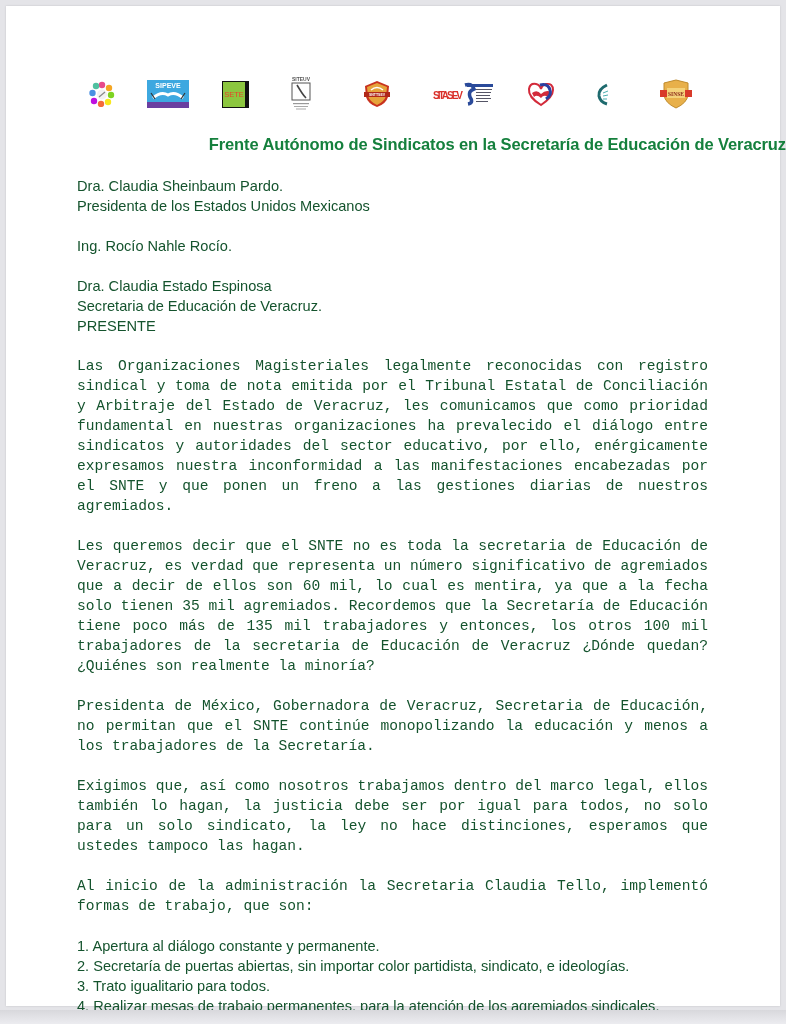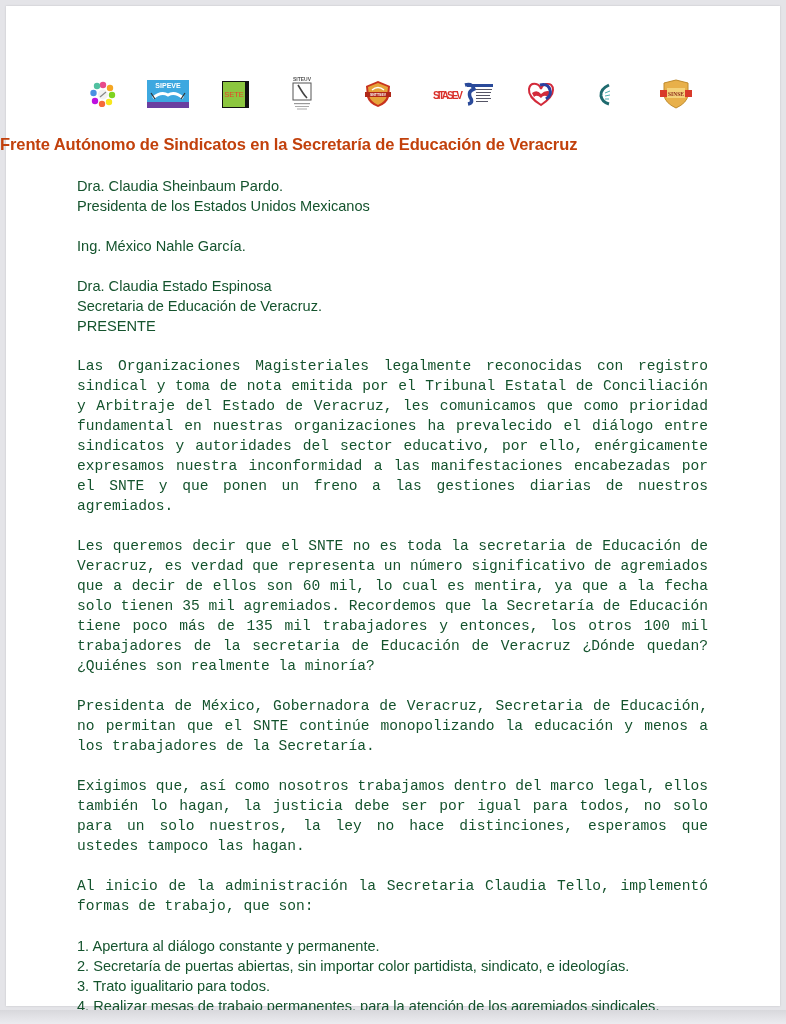--- a/index.html
+++ b/index.html
@@ -8,24 +8,24 @@
     background: #e4e4e8;
     position: relative;
     font-family: "Liberation Sans", sans-serif;
   }
   .page {
     position: absolute; left: 6px; top: 6px; width: 774px; height: 1000px;
     background: #ffffff;
     box-shadow: 0 0 2px rgba(0,0,0,0.15);
   }
   .logos { position: absolute; top: 76px; left: 0; width: 786px; height: 40px; }
-  .logo { position: absolute; top: 0; height: 36px; display: flex; align-items: center; justify-content: flex-end; }
+  .logo { position: absolute; top: 0; height: 36px; display: flex; align-items: center; justify-content: center; }
   .title {
     position: absolute; left: 0; top: 135px; width: 786px;
-    text-align: left; font-weight: bold; font-size: 16.5px; color: #c2410c;
+    text-align: right; font-weight: bold; font-size: 16.5px; color: #15803d;
     letter-spacing: -0.1px;
   }
   .body {
     position: absolute; left: 77px; top: 176px; width: 631px;
     font-size: 14.6px; line-height: 20px; color: #14532d;
   }
   .body p { margin: 0 0 20px 0; }
   .body .just { text-align: justify; text-align-last: left; font-family: Liberation Mono, monospace; }
   .addr { margin: 0 0 20px 0; }
   .line { display: block; }
@@ -137,32 +137,32 @@
 </div>
 
 <div class="title">Frente Autónomo de Sindicatos en la Secretaría de Educación de Veracruz</div>
 
 <div class="body">
   <div class="addr">
     <span class="line">Dra. Claudia Sheinbaum Pardo.</span>
     <span class="line">Presidenta de los Estados Unidos Mexicanos</span>
   </div>
   <div class="addr">
-    <span class="line">Ing. México Nahle García.</span>
+    <span class="line">Ing. Rocío Nahle Rocío.</span>
   </div>
   <div class="addr">
     <span class="line">Dra. Claudia Estado Espinosa</span>
     <span class="line">Secretaria de Educación de Veracruz.</span>
     <span class="line">PRESENTE</span>
   </div>
 
   <p class="just">Las Organizaciones Magisteriales legalmente reconocidas con registro sindical y toma de nota emitida por el Tribunal Estatal de Conciliación y Arbitraje del Estado de Veracruz, les comunicamos que como prioridad fundamental en nuestras organizaciones ha prevalecido el diálogo entre sindicatos y autoridades del sector educativo, por ello, enérgicamente expresamos nuestra inconformidad a las manifestaciones encabezadas por el SNTE y que ponen un freno a las gestiones diarias de nuestros agremiados.</p>
   <p class="just">Les queremos decir que el SNTE no es toda la secretaria de Educación de Veracruz, es verdad que representa un número significativo de agremiados que a decir de ellos son 60 mil, lo cual es mentira, ya que a la fecha solo tienen 35 mil agremiados. Recordemos que la Secretaría de Educación tiene poco más de 135 mil trabajadores y entonces, los otros 100 mil trabajadores de la secretaria de Educación de Veracruz ¿Dónde quedan? ¿Quiénes son realmente la minoría?</p>
   <p class="just">Presidenta de México, Gobernadora de Veracruz, Secretaria de Educación, no permitan que el SNTE continúe monopolizando la educación y menos a los trabajadores de la Secretaría.</p>
-  <p class="just">Exigimos que, así como nosotros trabajamos dentro del marco legal, ellos también lo hagan, la justicia debe ser por igual para todos, no solo para un solo nuestros, la ley no hace distinciones, esperamos que ustedes tampoco las hagan.</p>
+  <p class="just">Exigimos que, así como nosotros trabajamos dentro del marco legal, ellos también lo hagan, la justicia debe ser por igual para todos, no solo para un solo sindicato, la ley no hace distinciones, esperamos que ustedes tampoco las hagan.</p>
   <p class="just">Al inicio de la administración la Secretaria Claudia Tello, implementó formas de trabajo, que son:</p>
 
   <ol class="list">
     <li>1. Apertura al diálogo constante y permanente.</li>
     <li>2. Secretaría de puertas abiertas, sin importar color partidista, sindicato, e ideologías.</li>
     <li>3. Trato igualitario para todos.</li>
     <li>4. Realizar mesas de trabajo permanentes, para la atención de los agremiados sindicales.</li>
     <li>5. Respeto a la Ley actuando dentro de los marcos normativos.</li>
   </ol>
 </div>

